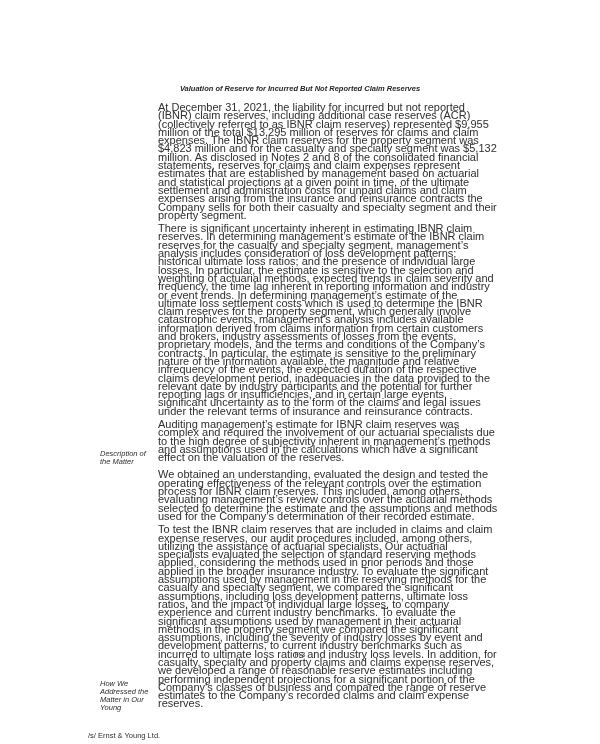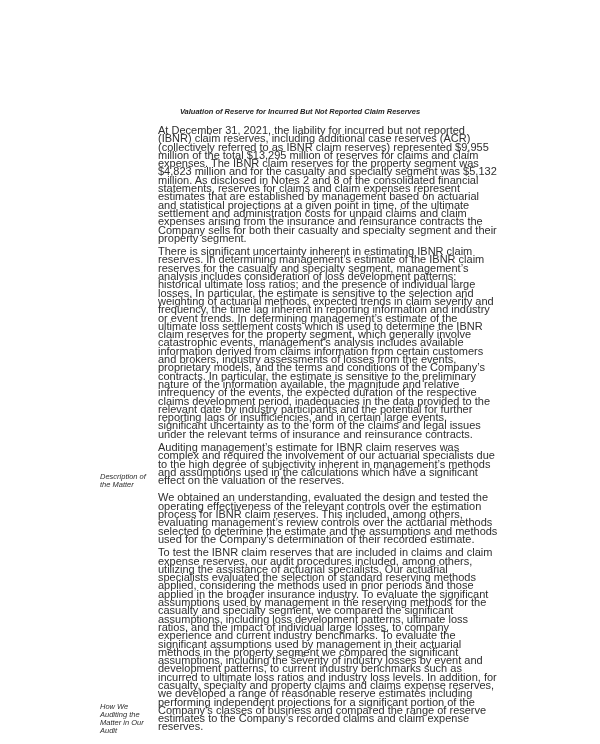--- a/index.html
+++ b/index.html
@@ -8,21 +8,21 @@
     background: #ffffff;
   }
   .page {
     position: relative;
     width: 600px;
     height: 744px;
     background: #ffffff;
     font-family: "Liberation Sans", sans-serif;
     color: #2e2e2e;
     box-sizing: border-box;
-    padding-top: 107px;
+    padding-top: 84px;
     overflow: hidden;
   }
   .doc-title {
     margin: 0 0 10px 0;
     text-align: center;
     font-size: 7.5px;
     line-height: 9px;
     font-weight: bold;
     font-style: italic;
     color: #262626;
@@ -87,21 +87,21 @@
   <div class="section">
     <div class="side-label">Description of the Matter</div>
     <div class="body-col">
       <p>At December 31, 2021, the liability for incurred but not reported (IBNR) claim reserves, including additional case reserves (ACR) (collectively referred to as IBNR claim reserves) represented $9,955 million of the total $13,295 million of reserves for claims and claim expenses. The IBNR claim reserves for the property segment was $4,823 million and for the casualty and specialty segment was $5,132 million. As disclosed in Notes 2 and 8 of the consolidated financial statements, reserves for claims and claim expenses represent estimates that are established by management based on actuarial and statistical projections at a given point in time, of the ultimate settlement and administration costs for unpaid claims and claim expenses arising from the insurance and reinsurance contracts the Company sells for both their casualty and specialty segment and their property segment.</p>
       <p>There is significant uncertainty inherent in estimating IBNR claim reserves. In determining management’s estimate of the IBNR claim reserves for the casualty and specialty segment, management’s analysis includes consideration of loss development patterns; historical ultimate loss ratios; and the presence of individual large losses. In particular, the estimate is sensitive to the selection and weighting of actuarial methods, expected trends in claim severity and frequency, the time lag inherent in reporting information and industry or event trends. In determining management’s estimate of the ultimate loss settlement costs which is used to determine the IBNR claim reserves for the property segment, which generally involve catastrophic events, management’s analysis includes available information derived from claims information from certain customers and brokers, industry assessments of losses from the events, proprietary models, and the terms and conditions of the Company’s contracts. In particular, the estimate is sensitive to the preliminary nature of the information available, the magnitude and relative infrequency of the events, the expected duration of the respective claims development period, inadequacies in the data provided to the relevant date by industry participants and the potential for further reporting lags or insufficiencies, and in certain large events, significant uncertainty as to the form of the claims and legal issues under the relevant terms of insurance and reinsurance contracts.</p>
       <p>Auditing management’s estimate for IBNR claim reserves was complex and required the involvement of our actuarial specialists due to the high degree of subjectivity inherent in management’s methods and assumptions used in the calculations which have a significant effect on the valuation of the reserves.</p>
     </div>
   </div>
 
   <div class="section section-2">
-    <div class="side-label">How We Auditing the Matter in Our Audit</div>
+    <div class="side-label">How We Addressed the Matter in Our Young</div>
     <div class="body-col">
       <p>We obtained an understanding, evaluated the design and tested the operating effectiveness of the relevant controls over the estimation process for IBNR claim reserves. This included, among others, evaluating management’s review controls over the actuarial methods selected to determine the estimate and the assumptions and methods used for the Company’s determination of their recorded estimate.</p>
       <p>To test the IBNR claim reserves that are included in claims and claim expense reserves, our audit procedures included, among others, utilizing the assistance of actuarial specialists. Our actuarial specialists evaluated the selection of standard reserving methods applied, considering the methods used in prior periods and those applied in the broader insurance industry. To evaluate the significant assumptions used by management in the reserving methods for the casualty and specialty segment, we compared the significant assumptions, including loss development patterns, ultimate loss ratios, and the impact of individual large losses, to company experience and current industry benchmarks. To evaluate the significant assumptions used by management in their actuarial methods in the property segment we compared the significant assumptions, including the severity of industry losses by event and development patterns, to current industry benchmarks such as incurred to ultimate loss ratios and industry loss levels. In addition, for casualty, specialty and property claims and claims expense reserves, we developed a range of reasonable reserve estimates including performing independent projections for a significant portion of the Company’s classes of business and compared the range of reserve estimates to the Company’s recorded claims and claim expense reserves.</p>
     </div>
   </div>
 
   <div class="signature-block">/s/ Ernst &amp; Young Ltd.</div>
 
   <div class="closing-block">
     <div>Bermuda, Bermuda</div>

